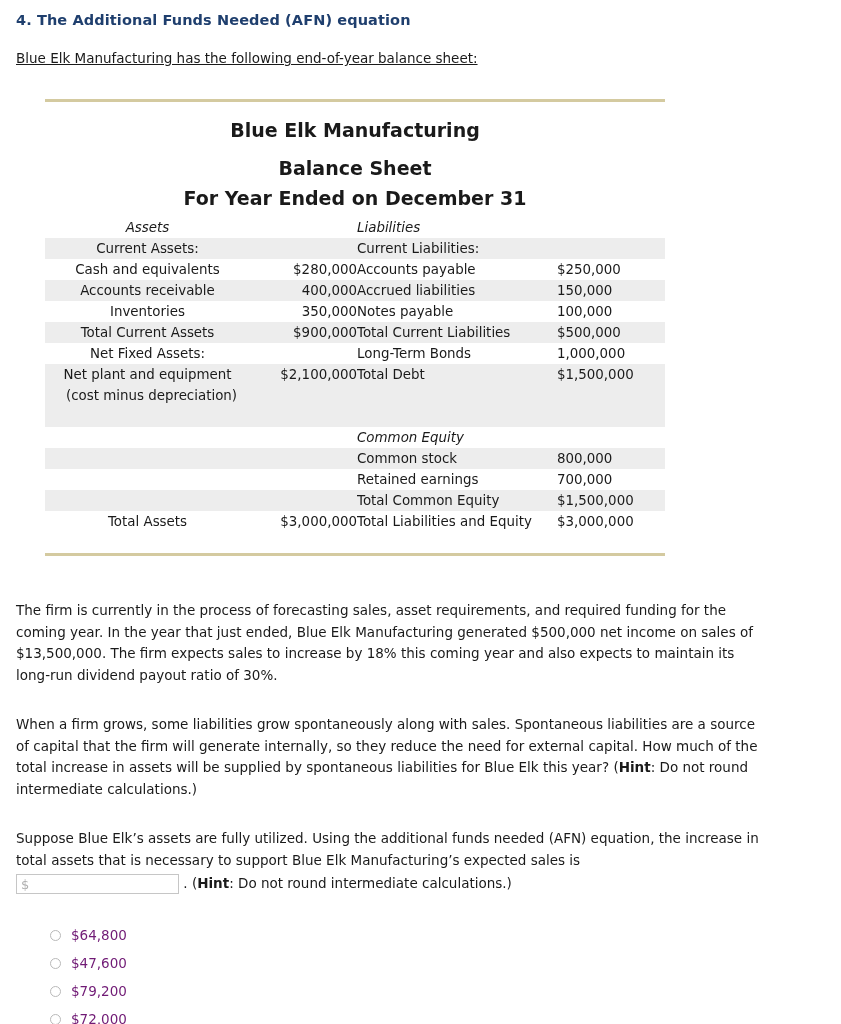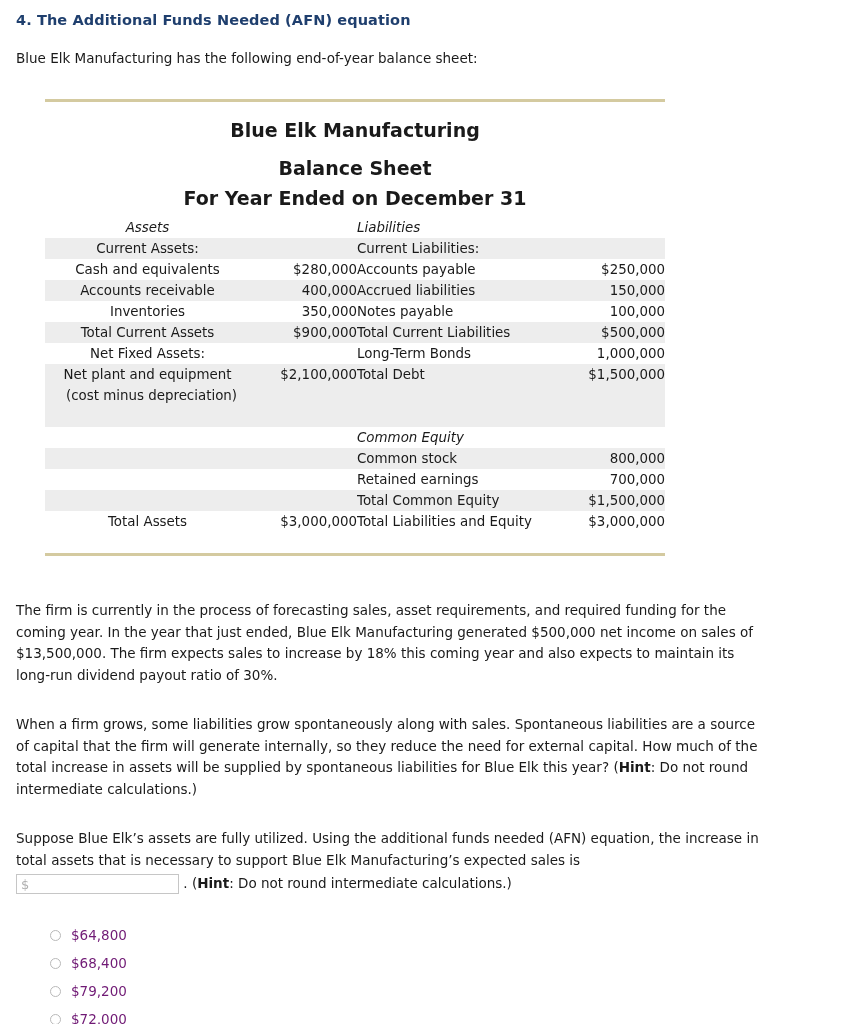--- a/index.html
+++ b/index.html
@@ -26,20 +26,21 @@
     font-weight: bold;
     font-size: 14.5px;
     padding: 12px 0 0 16px;
     letter-spacing: .1px;
   }
 
   .intro {
     padding: 22px 0 0 16px;
     font-size: 13.5px;
     color: #1a1a1a;
+    text-decoration: underline;
   }
 
   
   .bs-wrap {
     margin: 33px 0 0 45px;
     width: 620px;
     border-top: 3px solid #d4caa0;
     border-bottom: 3px solid #d4caa0;
     padding: 0;
   }
@@ -59,21 +60,21 @@
   }
   
   col.c1 { width: 205px; }
   col.c2 { width: 107px; }
   col.c3 { width: 200px; }
   col.c4 { width: 108px; }
 
   td.c1 { text-align: center; padding-right: 4px; }
   td.c2 { text-align: right;  padding-right: 12px; }
   td.c3 { text-align: left;   padding-left: 0px; }
-  td.c4 { text-align: right;  padding-right: 2px; }
+  td.c4 {  padding-right: 2px; }
 
   tr.shade td { background: #ededed; }
 
   
   td.titlecell {
     text-align: center;
     font-weight: bold;
     font-size: 19px;
     height: 34px;
     line-height: 34px;
@@ -282,21 +283,21 @@
     </span>
   </div>
 
   <div class="choices">
     <div class="choice">
       <span class="radio"></span>
       <span class="choice-label">$64,800</span>
     </div>
     <div class="choice">
       <span class="radio"></span>
-      <span class="choice-label">$68,400</span>
+      <span class="choice-label">$47,600</span>
     </div>
     <div class="choice">
       <span class="radio"></span>
       <span class="choice-label">$79,200</span>
     </div>
     <div class="choice">
       <span class="radio"></span>
       <span class="choice-label">$72,000</span>
     </div>
   </div>

